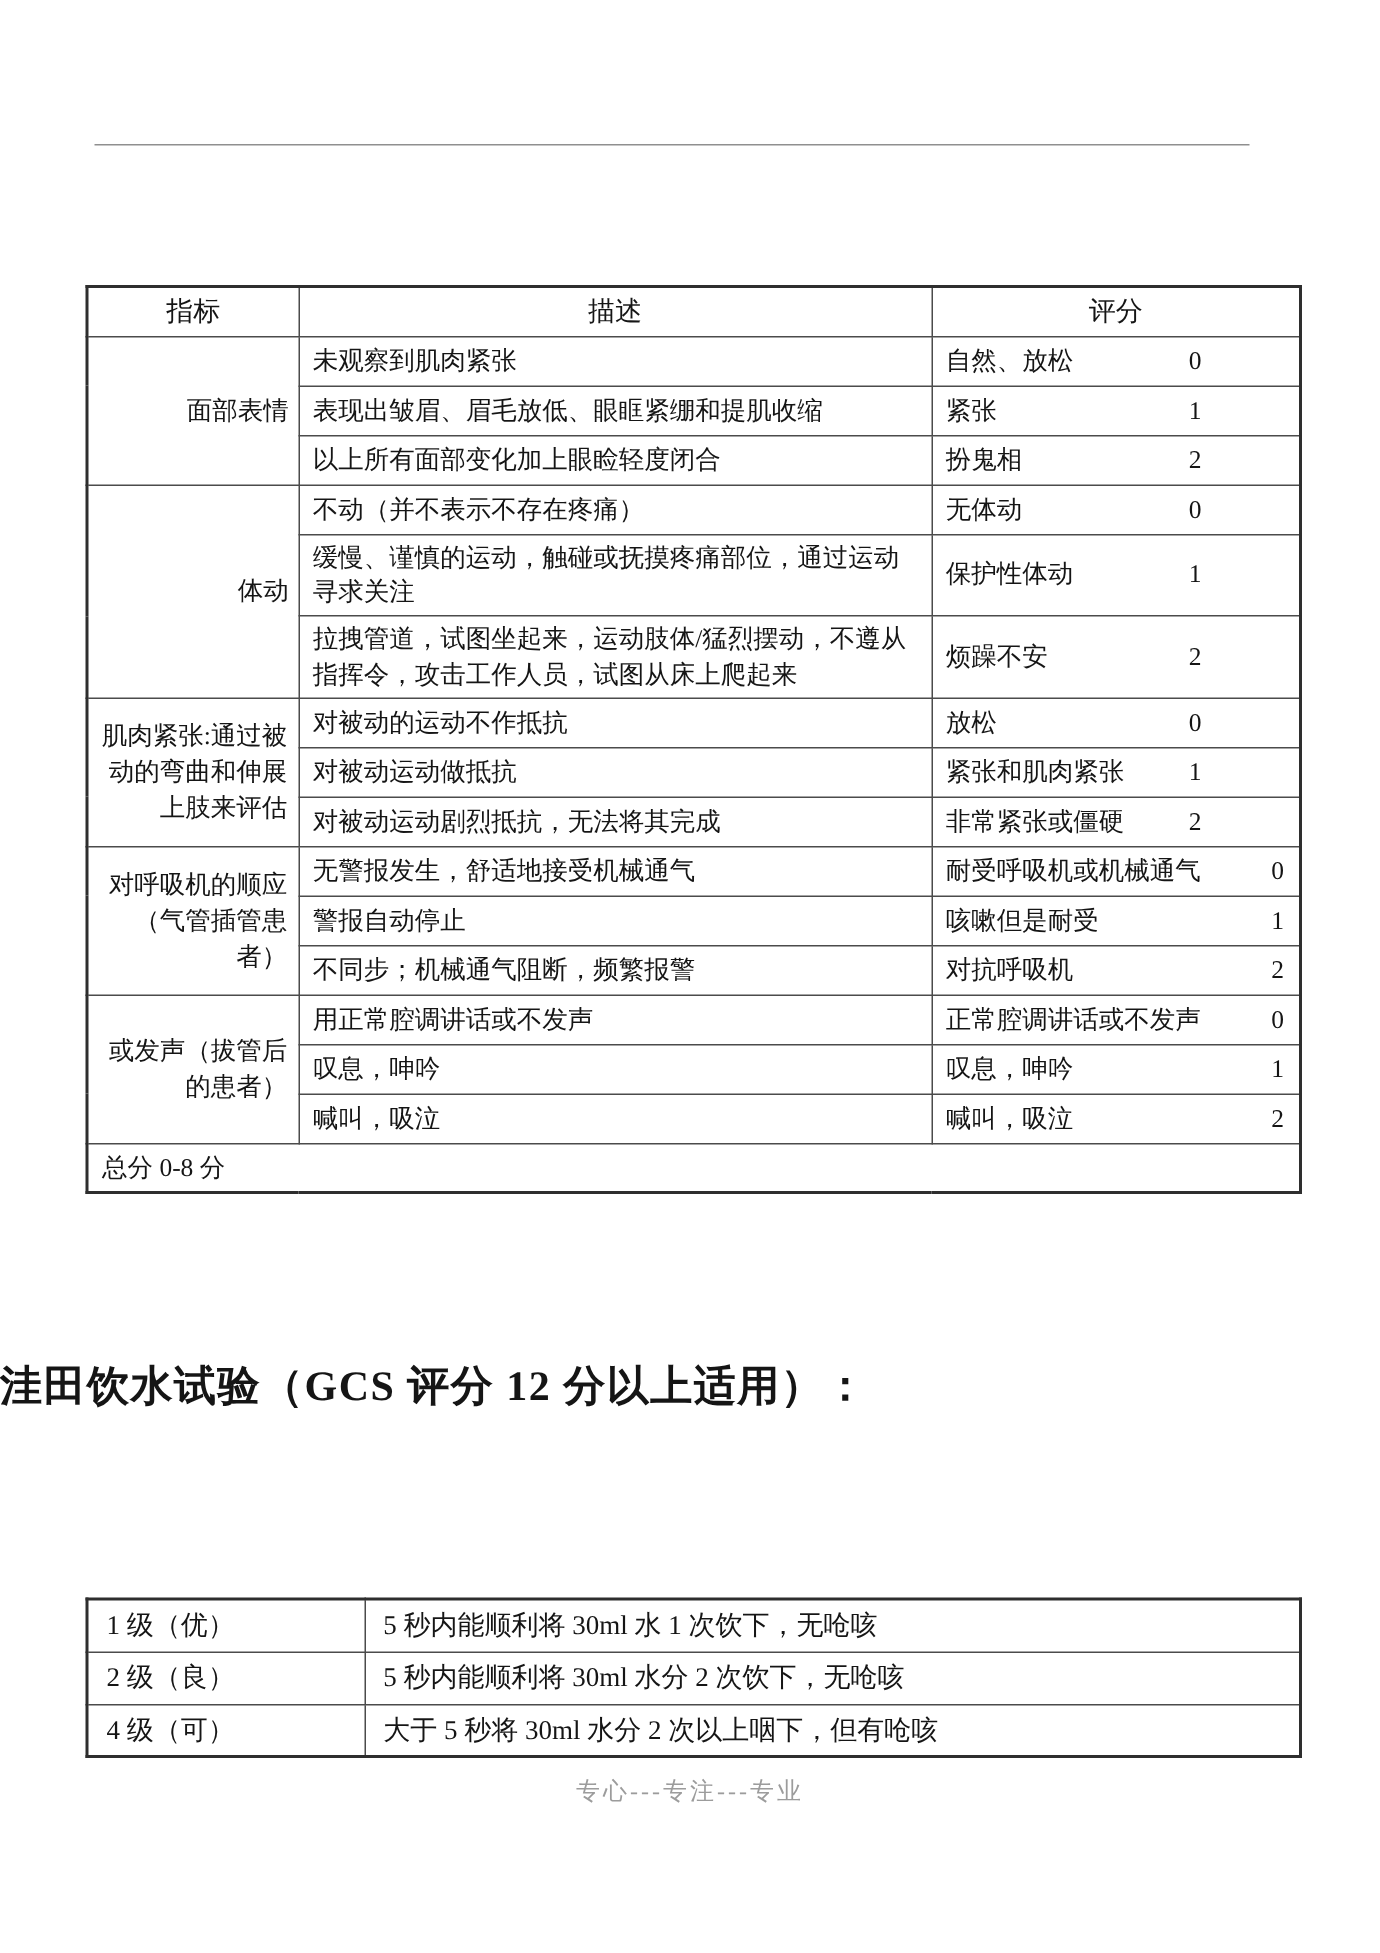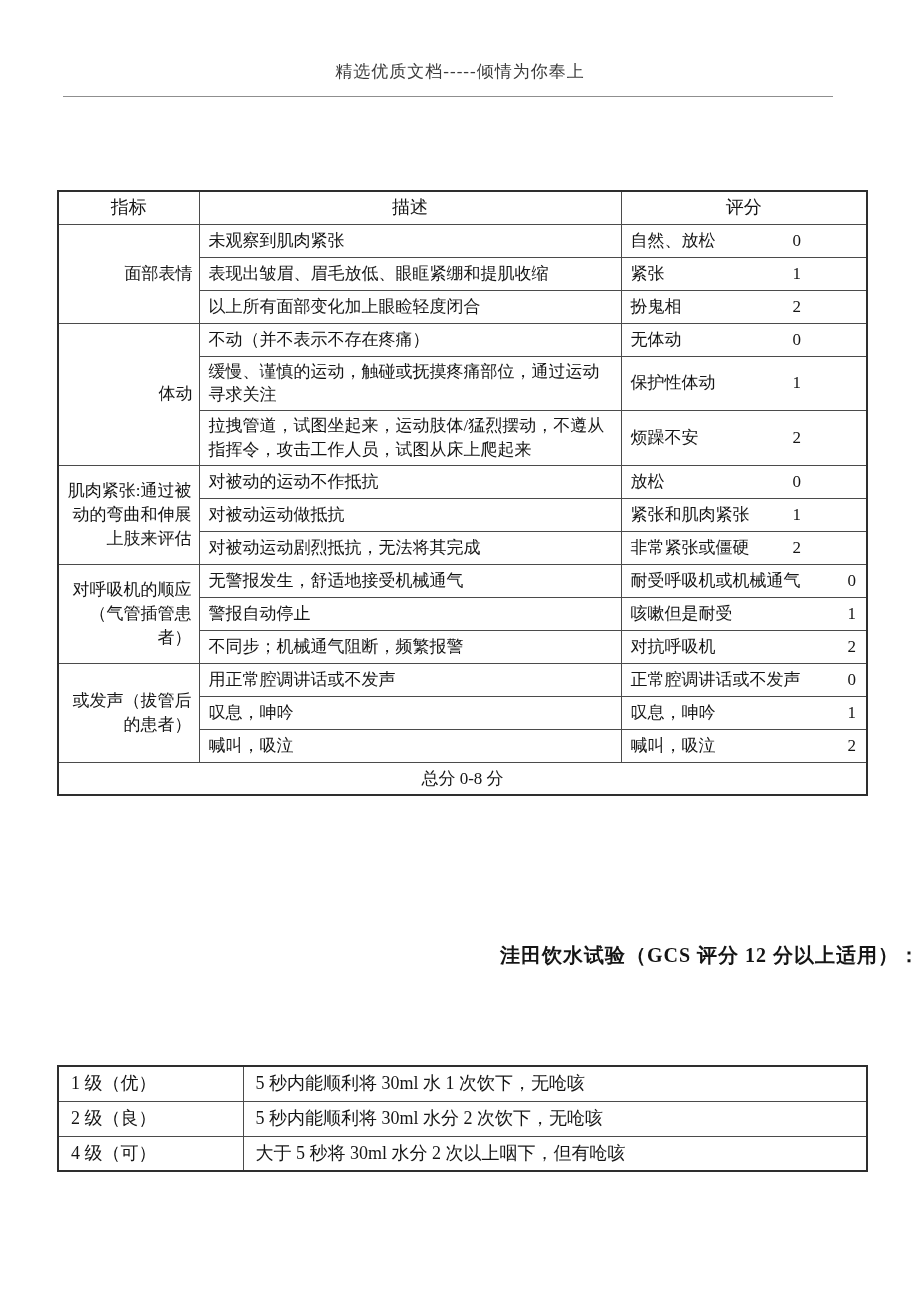--- a/index.html
+++ b/index.html
@@ -47,44 +47,42 @@
   td.ind-left  { text-align:right;  padding:3px 7px; }
   td.desc { text-align:left; padding:3px 9px; }
   td.score { padding:0; }
   .score-wrap {
     display:flex; justify-content:space-between; align-items:center;
     padding:3px 9px;
     gap:20px;
   }
   .score-val.inset { margin-right:56px; }
   .score-val.edge  { margin-right:1px; }
-  td.total-cell { text-align:center; padding:4px 9px; height:32px; }
+  td.total-cell { text-align:left; padding:4px 9px; height:32px; }
   .title-water {
     position:absolute; top:905px; left:0; width:100%;
-    text-align:right; font-size:20px; font-weight:bold;
+    text-align:left; font-size:28px; font-weight:bold;
     letter-spacing:1px;
-    margin-top:37px;
   }
   table.water { top:1065px; font-size:18px; }
   table.water td {
     border:1px solid #4b4b4b;
     height:35px; padding:2px 12px; text-align:left;
   }
   .doc-footer {
     position:absolute; top:1184px; left:0; width:100%;
     text-align:center; font-size:16px; color:#9c9c9c;
     letter-spacing:2px;
   }
 </style>
 </head>
 <body>
 
 <div class="page">
 
-  <div class="doc-header">精选优质文档-----倾情为你奉上</div>
   <div class="header-rule"></div>
 
 
   <table class="doc-table cpot">
     <colgroup>
       <col style="width:141px">
         <col style="width:422px">
         <col style="width:246px">
     </colgroup>
     <tbody>
@@ -261,14 +259,15 @@
       <td>2 级（良）</td>
       <td>5 秒内能顺利将 30ml 水分 2 次饮下，无呛咳</td>
     </tr>
     <tr>
       <td>4 级（可）</td>
       <td>大于 5 秒将 30ml 水分 2 次以上咽下，但有呛咳</td>
     </tr>
   </tbody>
     </table>
 
+  <div class="doc-footer">专心---专注---专业</div>
 
 </div>
 
 </body></html>

